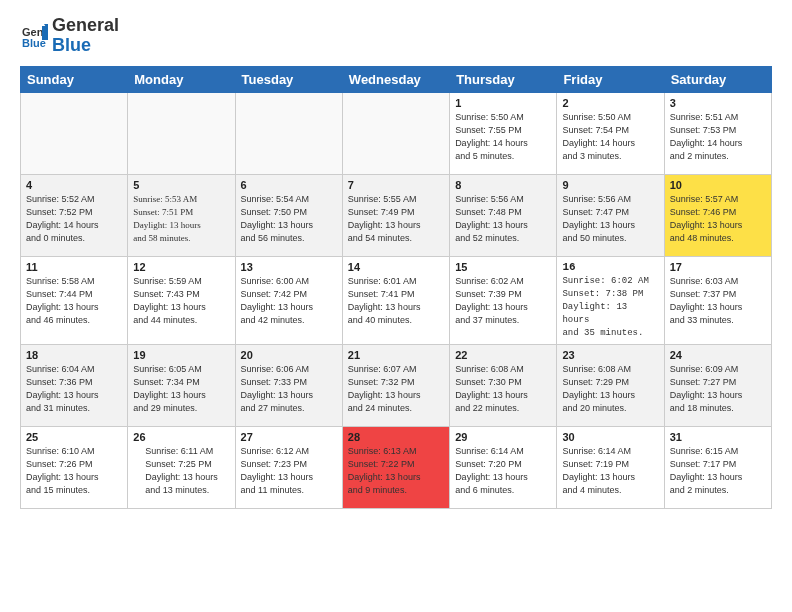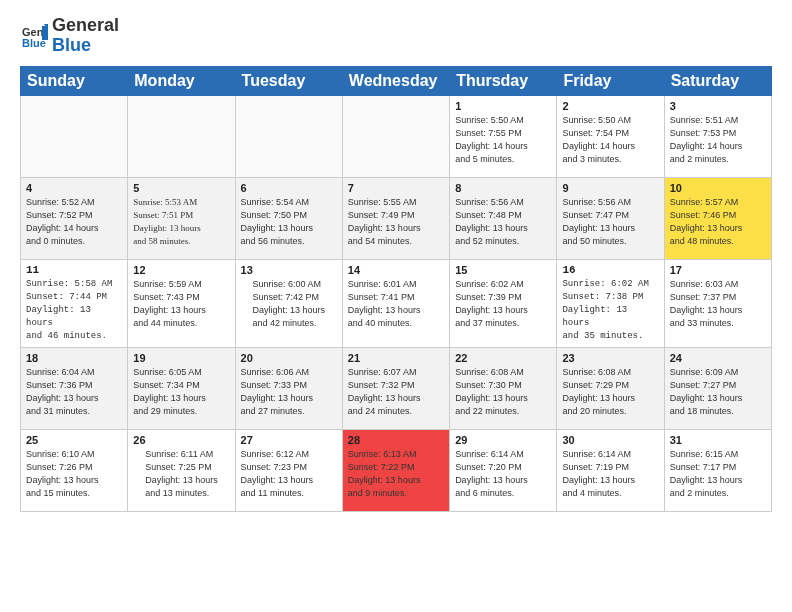--- a/index.html
+++ b/index.html
@@ -47,21 +47,21 @@
     .calendar {
       width: 100%;
       border-collapse: collapse;
       font-size: 9.5px;
     }
     .calendar th {
       background-color: #2a6db5;
       color: #fff;
       padding: 5px 6px;
       text-align: left;
-      font-size: 16px;
+      font-size: 13px;
       font-weight: 600;
       border: 1px solid #2a6db5;
     }
     .calendar td {
       border: 1px solid #ccc;
       vertical-align: top;
       padding: 4px 5px;
       width: calc(100% / 7);
       min-height: 80px;
       height: 82px;
@@ -196,37 +196,37 @@
         </td>
         <td style="background: #fde047;">
           <div class="day-number">10</div>
           <div class="day-info" style="white-space: pre-line;">Sunrise: 5:57 AM
 Sunset: 7:46 PM
 Daylight: 13 hours
 and 48 minutes.</div>
         </td>
       </tr>
       <tr>
-        <td style="background: rgb(255, 255, 255); font-family: Liberation Mono, monospace;">
+        <td style="background: rgb(255, 255, 255);">
           <div class="day-number">11</div>
           <div class="day-info" style="white-space: pre-line;">Sunrise: 5:58 AM
 Sunset: 7:44 PM
 Daylight: 13 hours
 and 46 minutes.</div>
         </td>
         <td style="background: rgb(255, 255, 255);">
           <div class="day-number">12</div>
           <div class="day-info" style="white-space: pre-line;">Sunrise: 5:59 AM
 Sunset: 7:43 PM
 Daylight: 13 hours
 and 44 minutes.</div>
         </td>
         <td style="background: rgb(255, 255, 255);">
           <div class="day-number">13</div>
-          <div class="day-info" style="white-space: pre-line; margin-left: 12px;">Sunrise: 6:00 AM
+          <div class="day-info" style="white-space: pre-line;">Sunrise: 6:00 AM
 Sunset: 7:42 PM
 Daylight: 13 hours
 and 42 minutes.</div>
         </td>
         <td style="background: rgb(255, 255, 255);">
           <div class="day-number">14</div>
           <div class="day-info" style="white-space: pre-line;">Sunrise: 6:01 AM
 Sunset: 7:41 PM
 Daylight: 13 hours
 and 40 minutes.</div>

